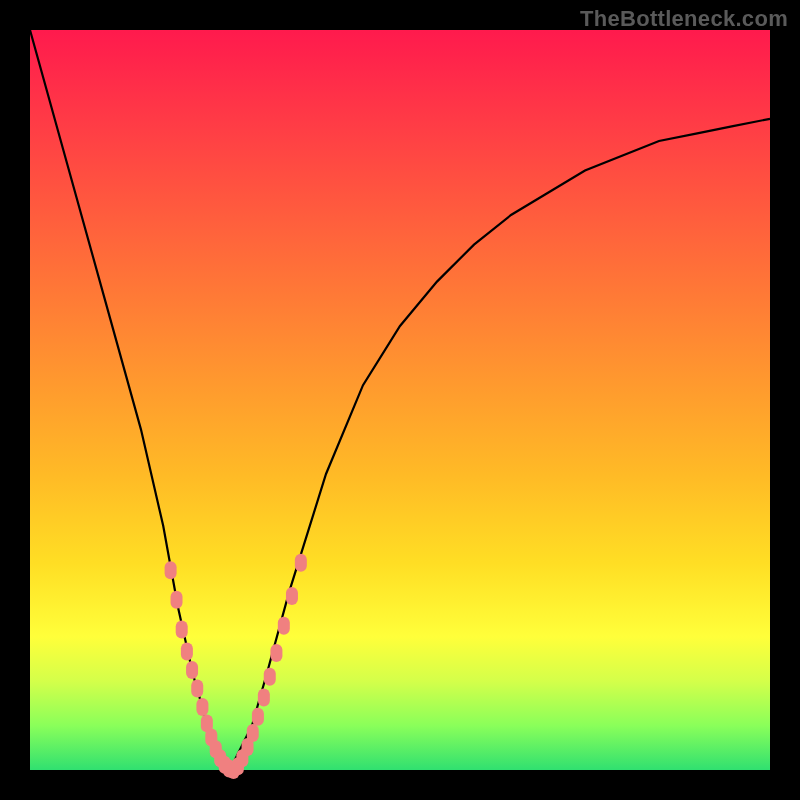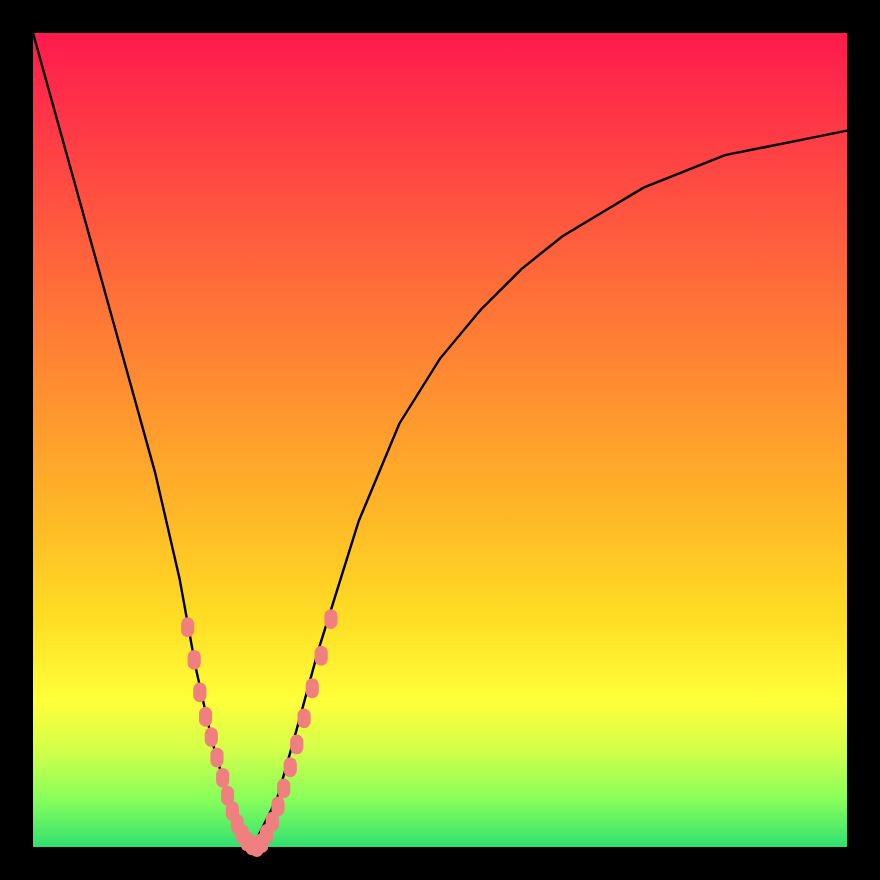--- a/index.html
+++ b/index.html
@@ -91,13 +91,14 @@
           <rect x="221.92" y="677.72" width="12" height="18" rx="6" ry="6" class="marker"></rect>
           <rect x="227.84" y="658.48" width="12" height="18" rx="6" ry="6" class="marker"></rect>
           <rect x="233.76" y="637.76" width="12" height="18" rx="6" ry="6" class="marker"></rect>
           <rect x="240.42" y="614.08" width="12" height="18" rx="6" ry="6" class="marker"></rect>
           <rect x="247.82" y="586.70" width="12" height="18" rx="6" ry="6" class="marker"></rect>
           <rect x="255.96" y="557.10" width="12" height="18" rx="6" ry="6" class="marker"></rect>
           <rect x="264.84" y="523.80" width="12" height="18" rx="6" ry="6" class="marker"></rect>
         </g>
     </svg>
   </div>
+  <div class="watermark">TheBottleneck.com</div>
 </div>
 
 </body></html>

